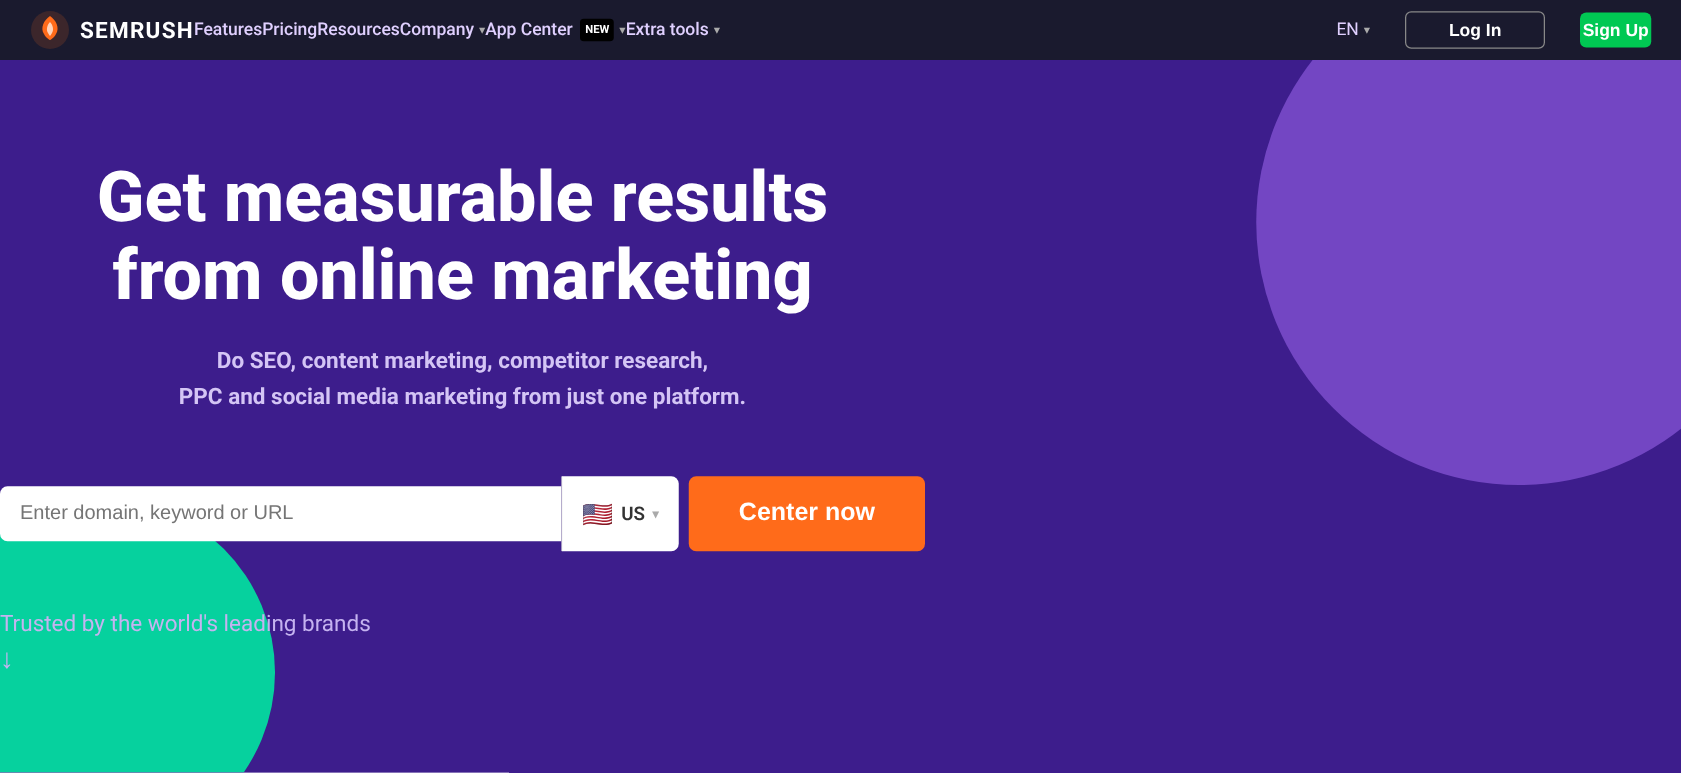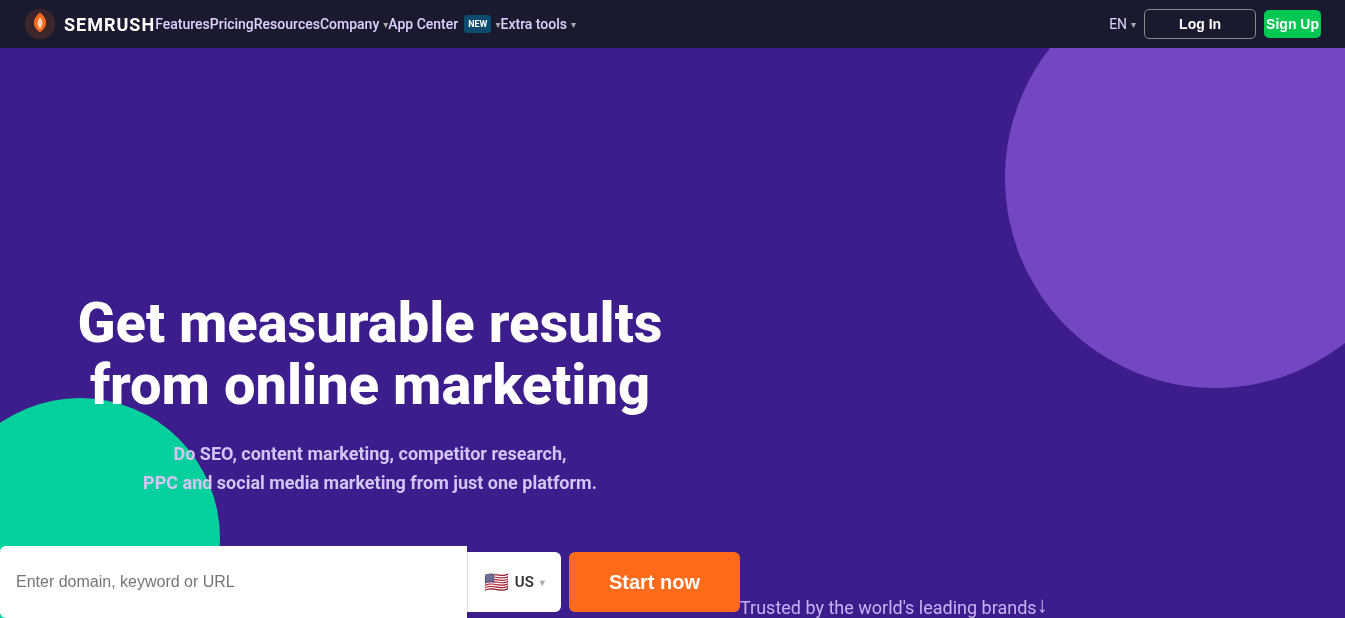--- a/index.html
+++ b/index.html
@@ -41,37 +41,37 @@
       color: #e0d0ff;
       font-size: 14px;
       font-weight: 500;
       cursor: pointer;
       display: flex;
       align-items: center;
       gap: 4px;
       white-space: nowrap;
     }
     .nav-badge {
-      background: #0c4a6e;
+      background: #000000;
       color: #fff;
       font-size: 9px;
       font-weight: 700;
       padding: 4px 4px;
       border-radius: 3px;
       text-transform: uppercase;
       margin-left: 2px;
     }
     .chevron-down {
       font-size: 10px;
       color: #aaa;
     }
     .nav-right {
       display: flex;
       align-items: center;
-      gap: 8px;
+      gap: 28px;
     }
     .nav-lang {
       color: #e0d0ff;
       font-size: 14px;
       cursor: pointer;
       display: flex;
       align-items: center;
       gap: 4px;
     }
     .btn-login {
@@ -94,22 +94,22 @@
       font-weight: 600;
       cursor: pointer;
     }
 
     
     .hero {
       background: #3d1d8c;
       height: 570px;
       position: relative;
       display: flex;
-      flex-direction: row;
-      align-items: flex-end;
+      flex-direction: column;
+      align-items: flex-start;
       justify-content: flex-start;
       padding-top: 80px;
       overflow: hidden;
     }
 
     
     .circle-top-right {
       position: absolute;
       top: -80px;
       right: -80px;
@@ -164,21 +164,21 @@
       margin: 0 auto;
     }
 
     .hero-input-wrapper {
       flex: 1;
       display: flex;
       align-items: center;
       background: #fff;
       border-radius: 6px 0 0 6px;
       border: none;
-      height: 72px;
+      height: 44px;
       padding: 0 16px;
     }
 
     .hero-input {
       flex: 1;
       border: none;
       outline: none;
       font-size: 16px;
       color: #333;
       background: transparent;
@@ -292,19 +292,19 @@
     </p>
     <div class="hero-form">
       <div class="hero-input-wrapper">
         <input class="hero-input" type="text" placeholder="Enter domain, keyword or URL" style="">
       </div>
       <div class="hero-country-select">
         <span class="flag-emoji">🇺🇸</span>
         <span>US</span>
         <span class="chevron-down">▾</span>
       </div>
-      <button class="hero-btn">Start now</button>
+      <button class="hero-btn">Center now</button>
     </div>
   </div>
 
   <p class="hero-trusted">Trusted by the world's leading brands</p>
   <div class="hero-trusted-arrow">↓</div>
 </section>
 
 </body></html>

